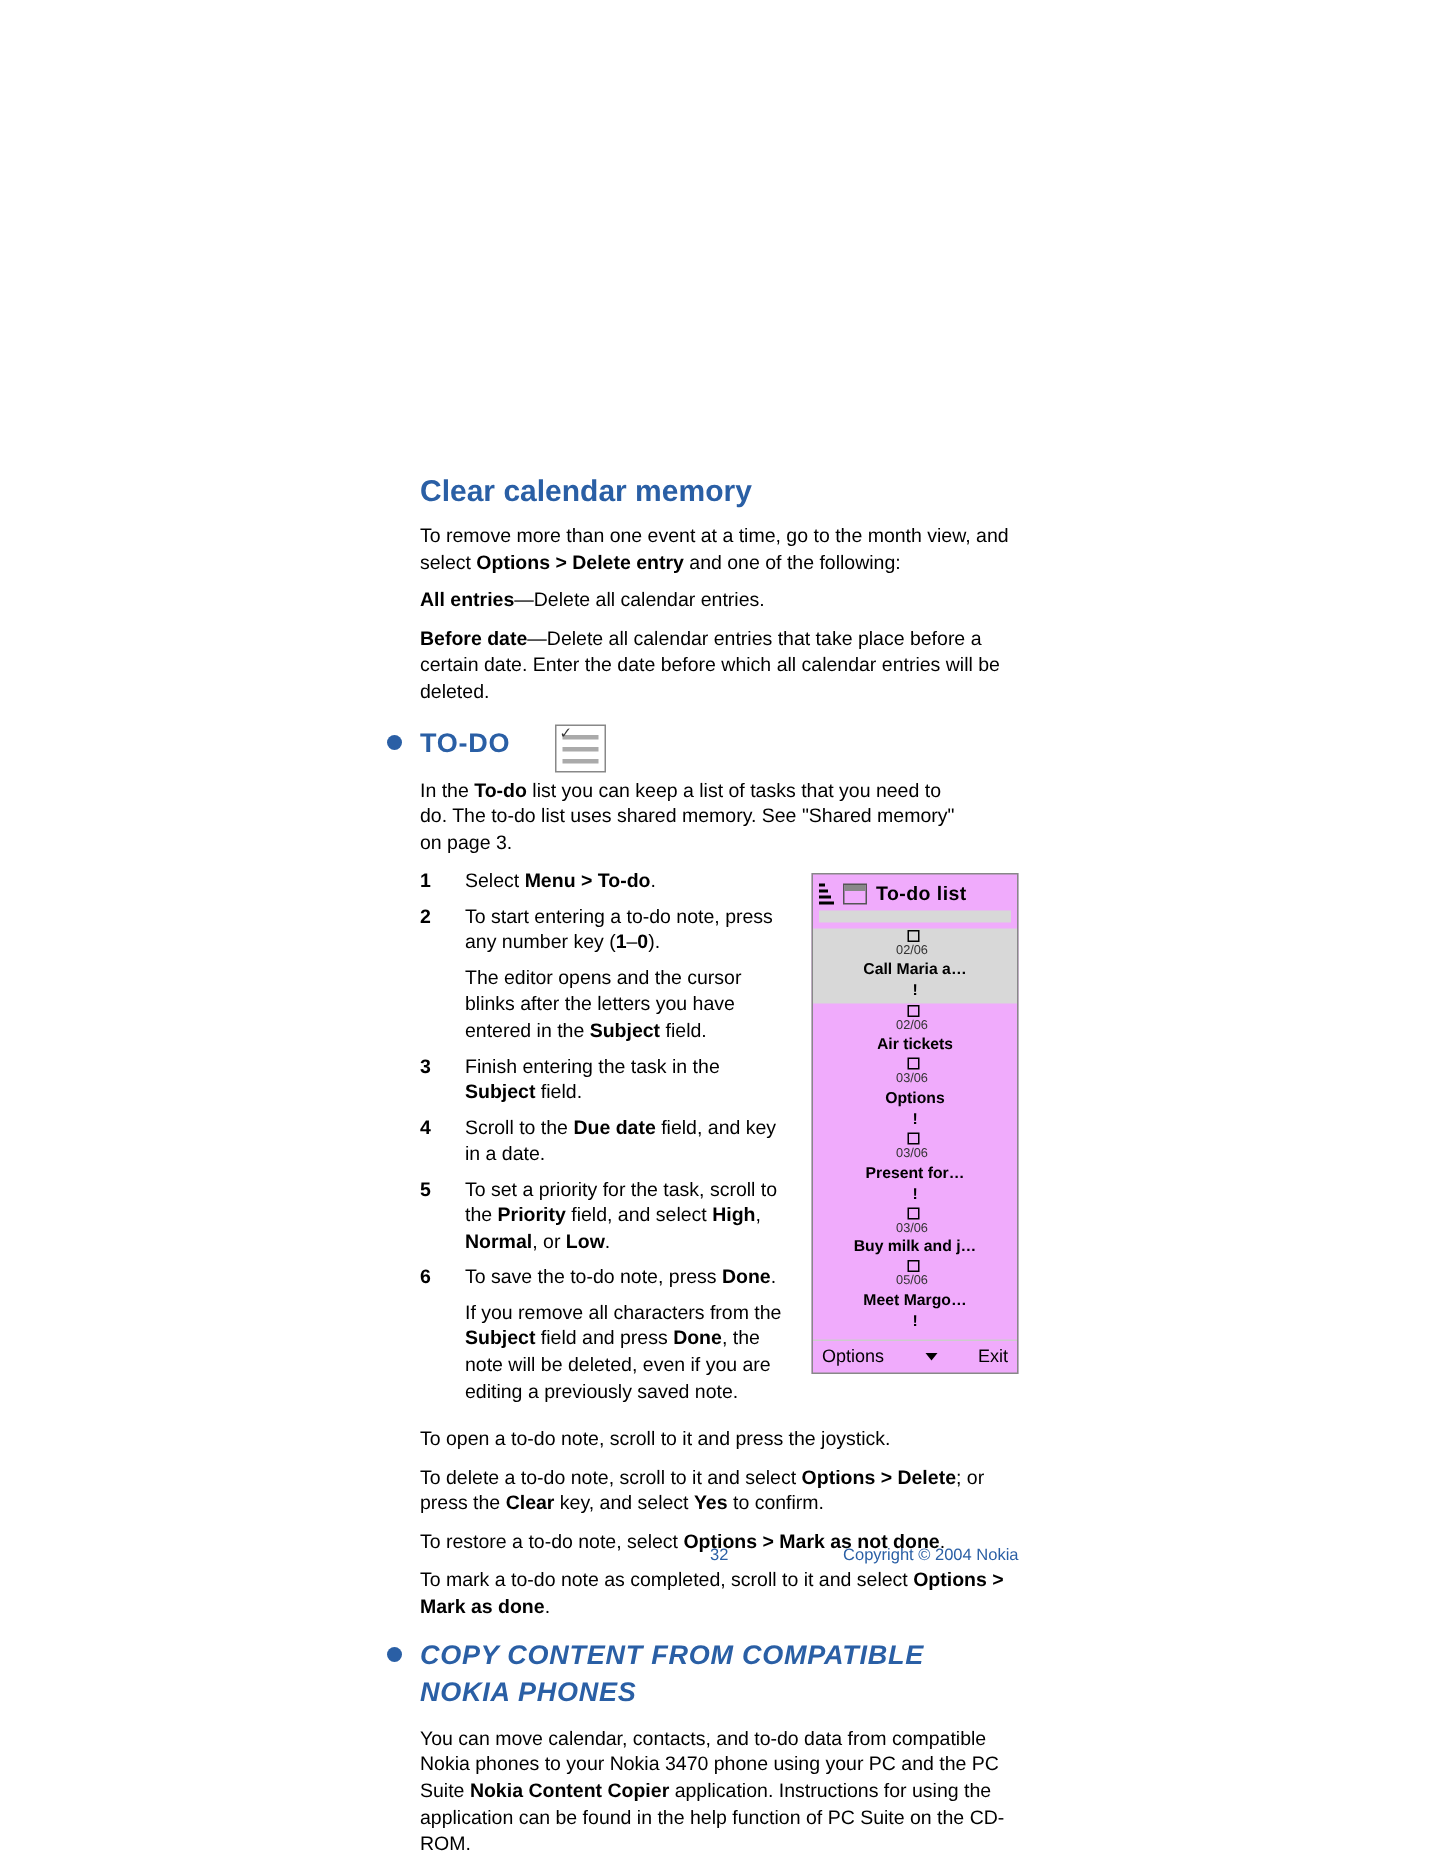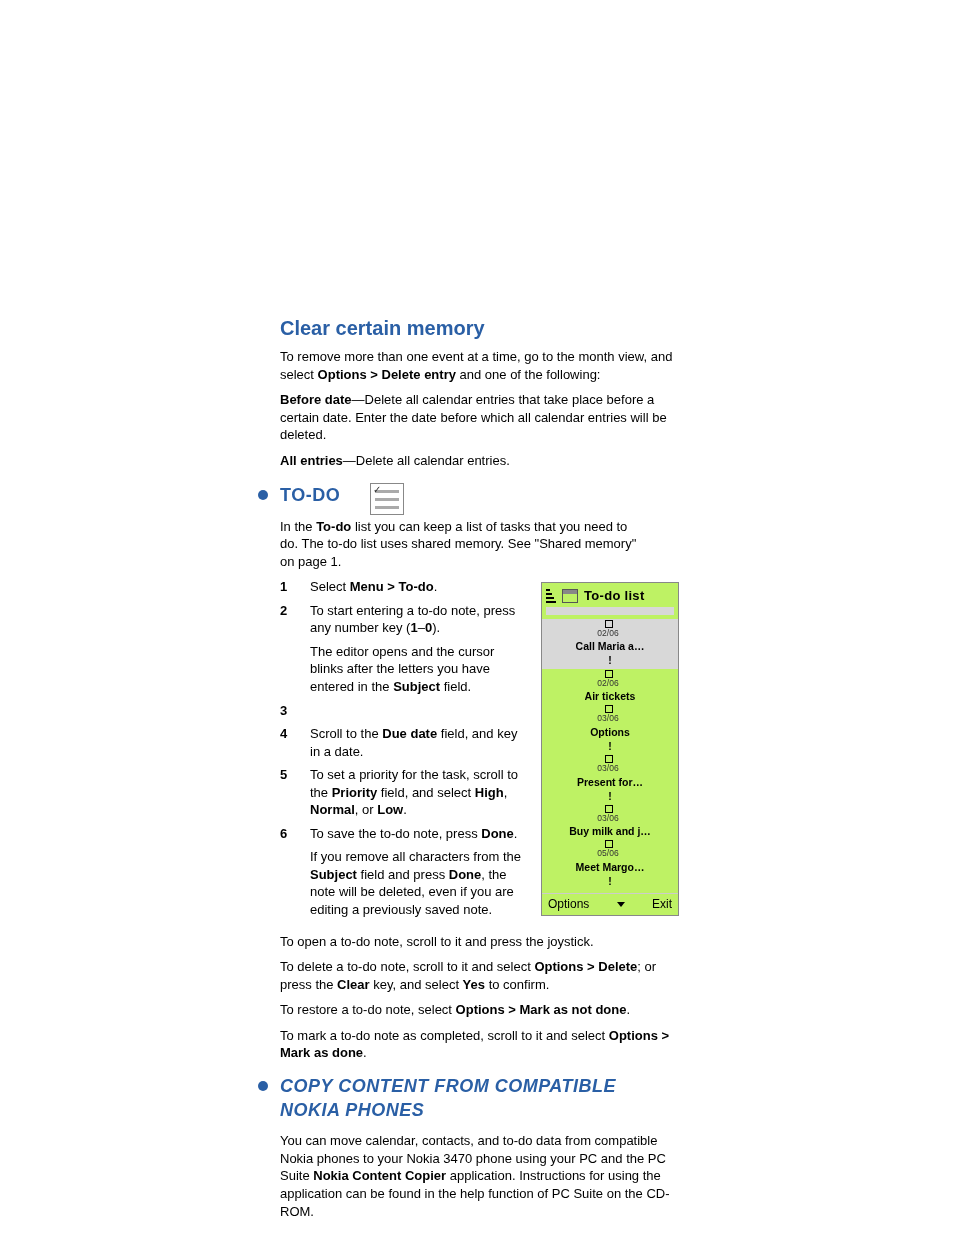--- a/index.html
+++ b/index.html
@@ -65,21 +65,21 @@
   ol.steps > li > .txt { flex: 1; }
   .wrap-todo {
     display: flex;
     gap: 18px;
     align-items: flex-start;
   }
   .wrap-todo .col-text { flex: 1; }
   .phone-screen {
     width: 138px;
     border: 1px solid #888;
-    background: #bef264;
+    background: #f0abfc;
     font-family: "Trebuchet MS", Arial, sans-serif;
     font-size: 11px;
     color: #000;
     margin-top: 4px;
   }
   .phone-header {
     display: flex;
     align-items: center;
     padding: 4px 6px 2px 4px;
     gap: 6px;
@@ -161,64 +161,65 @@
     font-size: 11px;
   }
   .footer .cp { color: #2a5fa5; }
   .footer .pg { color: #2a5fa5; position:absolute; left: 50%; transform: translateX(-50%); }
 </style>
 </head>
 <body>
 
 <div class="page">
 
-  <h2 class="section-blue">Clear certain memory</h2>
+  <h2 class="section-blue">Clear calendar memory</h2>
   <p>
     <span>To remove more than one event at a time, go to the month view, and select </span><b>Options &gt; Delete entry</b><span> and one of the following:</span>
   </p>
   <p>
+    <b>All entries</b><span>—Delete all calendar entries.</span>
+  </p>
+  <p>
     <b>Before date</b><span>—Delete all calendar entries that take place before a certain date. Enter the date before which all calendar entries will be deleted.</span>
-  </p>
-  <p>
-    <b>All entries</b><span>—Delete all calendar entries.</span>
   </p>
 
   <div class="bullet-block" style="margin-top:14px;">
     <div class="bullet-row">
       <span class="dot"></span>
       <h2 class="section-caps">TO-DO</h2>
     </div>
     <div class="icon-todo" style="top:0;">
       <span class="line check"></span>
       <span class="line"></span>
       <span class="line"></span>
     </div>
   </div>
 
   <p style="max-width:360px;">
-    <span>In the </span><b>To-do</b><span> list you can keep a list of tasks that you need to do. The to-do list uses shared memory. See "Shared memory" on page 1.</span>
+    <span>In the </span><b>To-do</b><span> list you can keep a list of tasks that you need to do. The to-do list uses shared memory. See "Shared memory" on page 3.</span>
   </p>
 
   <div class="wrap-todo">
     <div class="col-text">
       <ol class="steps" id="steps-list">
           <li>
             <span class="num">1</span>
             <span class="txt">Select <b>Menu &gt; To-do</b>.</span>
           </li>
           <li>
             <span class="num">2</span>
             <span class="txt">To start entering a to-do note, press any number key (<b>1</b>–<b>0</b>).</span>
           </li>
           <li>
             <span class="num"></span>
             <span class="txt">The editor opens and the cursor blinks after the letters you have entered in the <b>Subject</b> field.</span>
           </li>
           <li>
             <span class="num">3</span>
+            <span class="txt">Finish entering the task in the <b>Subject</b> field.</span>
           </li>
           <li>
             <span class="num">4</span>
             <span class="txt">Scroll to the <b>Due date</b> field, and key in a date.</span>
           </li>
           <li>
             <span class="num">5</span>
             <span class="txt">To set a priority for the task, scroll to the <b>Priority</b> field, and select <b>High</b>, <b>Normal</b>, or <b>Low</b>.</span>
           </li>
           <li>
@@ -306,14 +307,19 @@
   <div class="bullet-block" style="margin-top:6px;font-style:italic;">
     <div class="bullet-row">
       <span class="dot"></span>
       <h2 class="section-caps">COPY CONTENT FROM COMPATIBLE NOKIA PHONES</h2>
     </div>
   </div>
   <p>
     <span>You can move calendar, contacts, and to-do data from compatible Nokia phones to your Nokia 3470 phone using your PC and the PC Suite </span><b>Nokia Content Copier</b><span> application. Instructions for using the application can be found in the help function of PC Suite on the CD-ROM.</span>
   </p>
 
+  <div class="footer">
+    <span></span>
+    <span class="pg">32</span>
+    <span class="cp">Copyright © 2004 Nokia</span>
+  </div>
 
 </div>
 
 </body></html>

